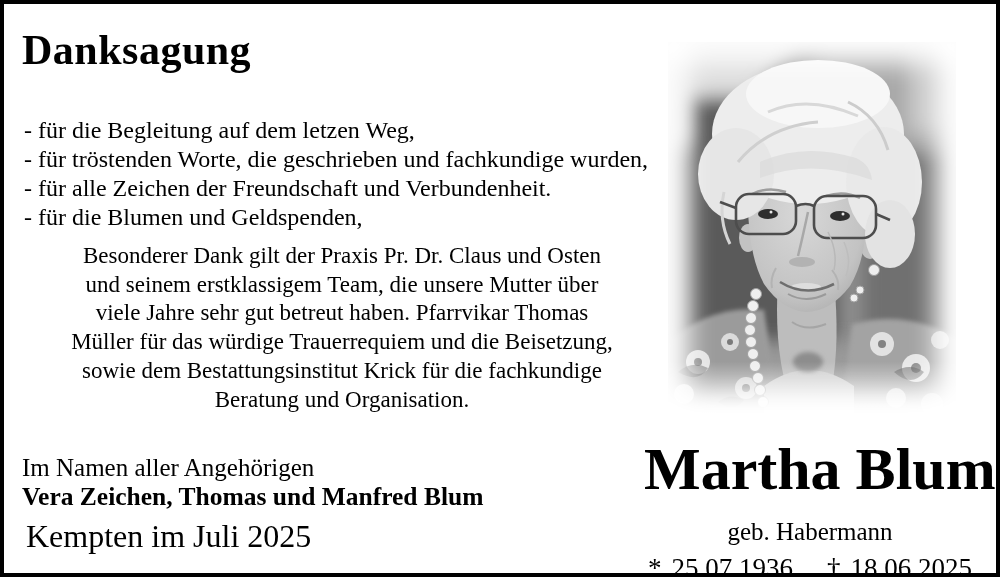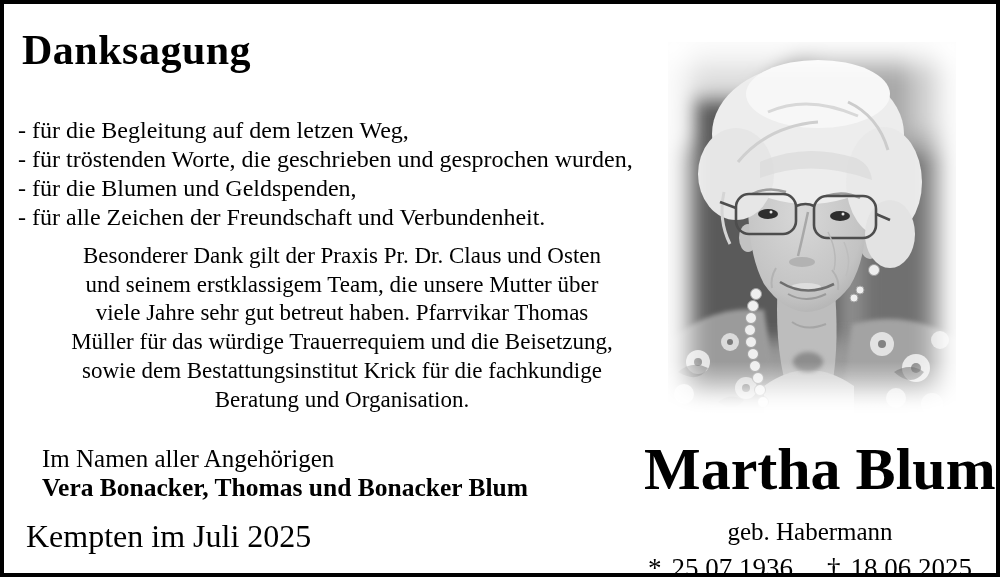--- a/index.html
+++ b/index.html
@@ -12,31 +12,31 @@
     font-family:"Liberation Serif", serif;
     color:#000;
     overflow:hidden;
   }
   .title{
     position:absolute;left:18px;top:22px;
     font-size:42px;font-weight:700;line-height:1.15;
     margin:0;letter-spacing:0.5px;white-space:nowrap;
   }
   .thanks{
-    position:absolute;left:14px;top:112px;
+    position:absolute;left:20px;top:112px;
     font-size:24px;line-height:29px;white-space:nowrap;
   }
   .paragraph{
     position:absolute;left:18px;top:238px;
     font-size:23px;line-height:28.7px;
     white-space:pre-line;width:640px;text-align:center;
   }
   .closing{
-    position:absolute;left:18px;top:440px;
-    font-size:25px;line-height:29px;white-space:nowrap;margin-left:20px;
+    position:absolute;left:18px;top:449px;
+    font-size:25px;line-height:29px;white-space:nowrap;
   }
   .closing .family{font-weight:700;font-size:25.5px;}
   .place-date{
     position:absolute;left:22px;top:514px;
     font-size:32px;white-space:nowrap;
   }
   .photo{
     position:absolute;left:664px;top:38px;
     width:288px;height:376px;overflow:hidden;
   }
@@ -62,35 +62,35 @@
 </style>
 </head>
 <body>
 
 <div class="frame">
 
   <h1 class="title">Danksagung</h1>
 
   <div class="thanks">
     <div class="thanks-line">- für die Begleitung auf dem letzen Weg,</div>
-    <div class="thanks-line">- für tröstenden Worte, die geschrieben und gesprochen wurden,</div>
+    <div class="thanks-line">- für tröstenden Worte, die geschrieben und fachkundige wurden,</div>
+    <div class="thanks-line">- für alle Zeichen der Freundschaft und Verbundenheit.</div>
     <div class="thanks-line">- für die Blumen und Geldspenden,</div>
-    <div class="thanks-line">- für alle Zeichen der Freundschaft und Verbundenheit.</div>
   </div>
 
   <div class="paragraph">Besonderer Dank gilt der Praxis Pr. Dr. Claus und Osten
 und seinem erstklassigem Team, die unsere Mutter über
 viele Jahre sehr gut betreut haben. Pfarrvikar Thomas
 Müller für das würdige Trauerrequiem und die Beisetzung,
 sowie dem Bestattungsinstitut Krick für die fachkundige
 Beratung und Organisation.</div>
 
   <div class="closing">
     <div class="in-name">Im Namen aller Angehörigen</div>
-    <div class="family">Vera Bonacker, Thomas und Bonacker Blum</div>
+    <div class="family">Vera Zeichen, Thomas und Manfred Blum</div>
   </div>
 
   <div class="place-date">Kempten im Juli 2025</div>
 
   <div class="photo">
     <svg viewBox="0 0 288 376" width="288" height="376">
       <defs>
         <filter id="bgblur" x="-20%" y="-20%" width="140%" height="140%">
             <feGaussianBlur stdDeviation="9"></feGaussianBlur>
           </filter>

